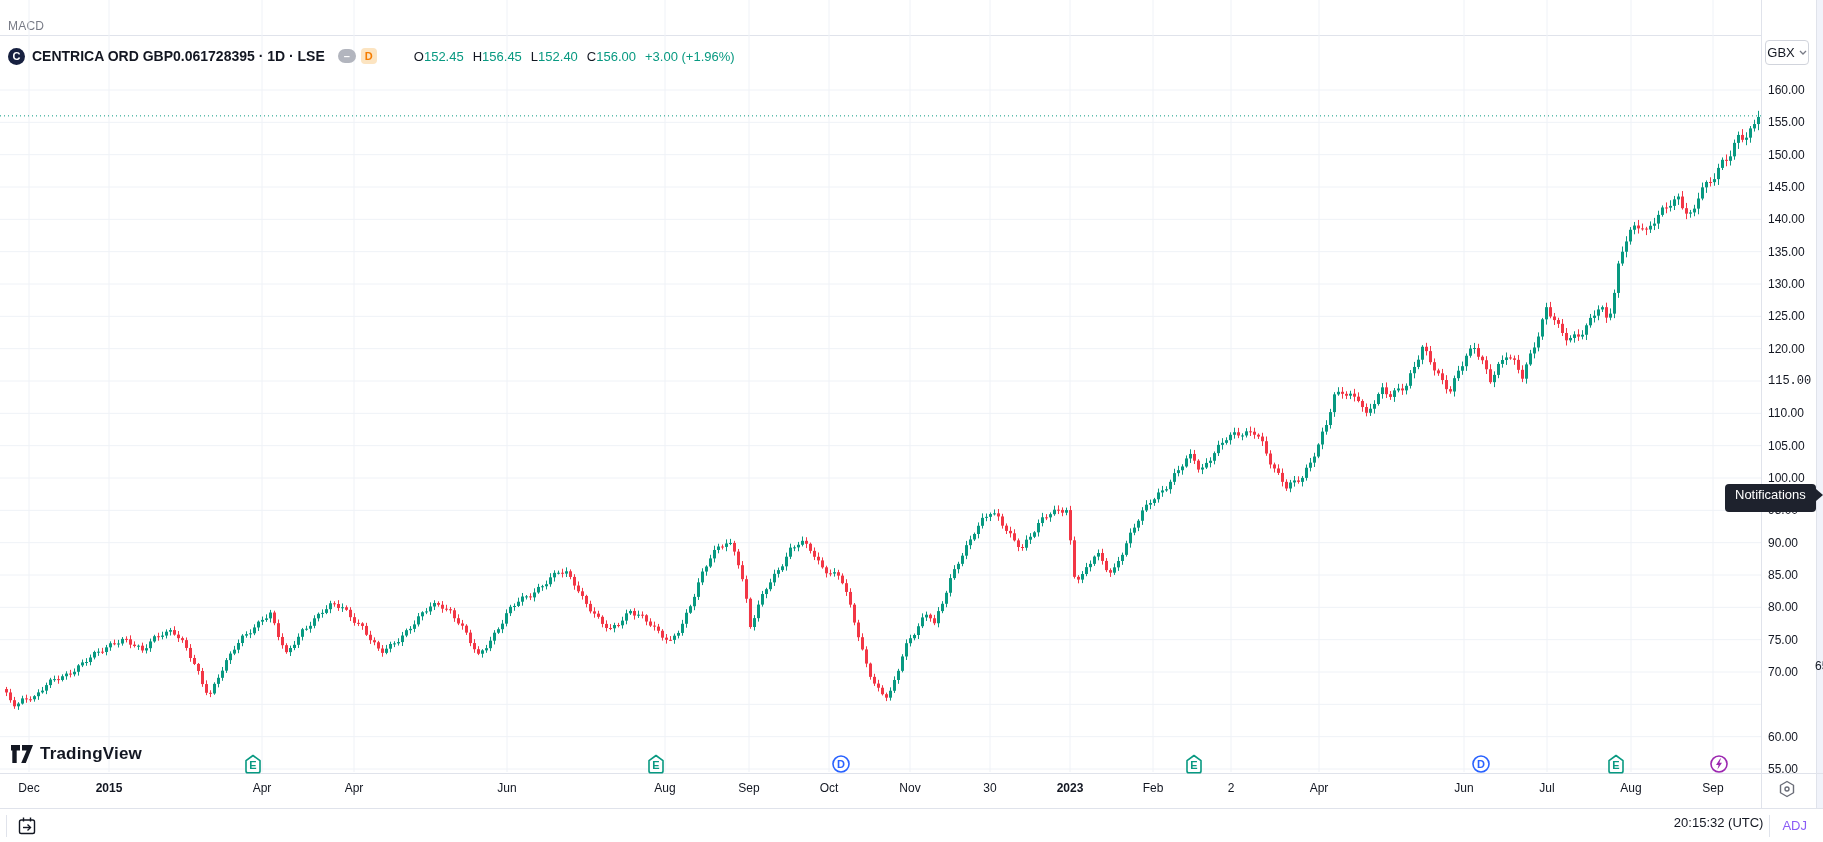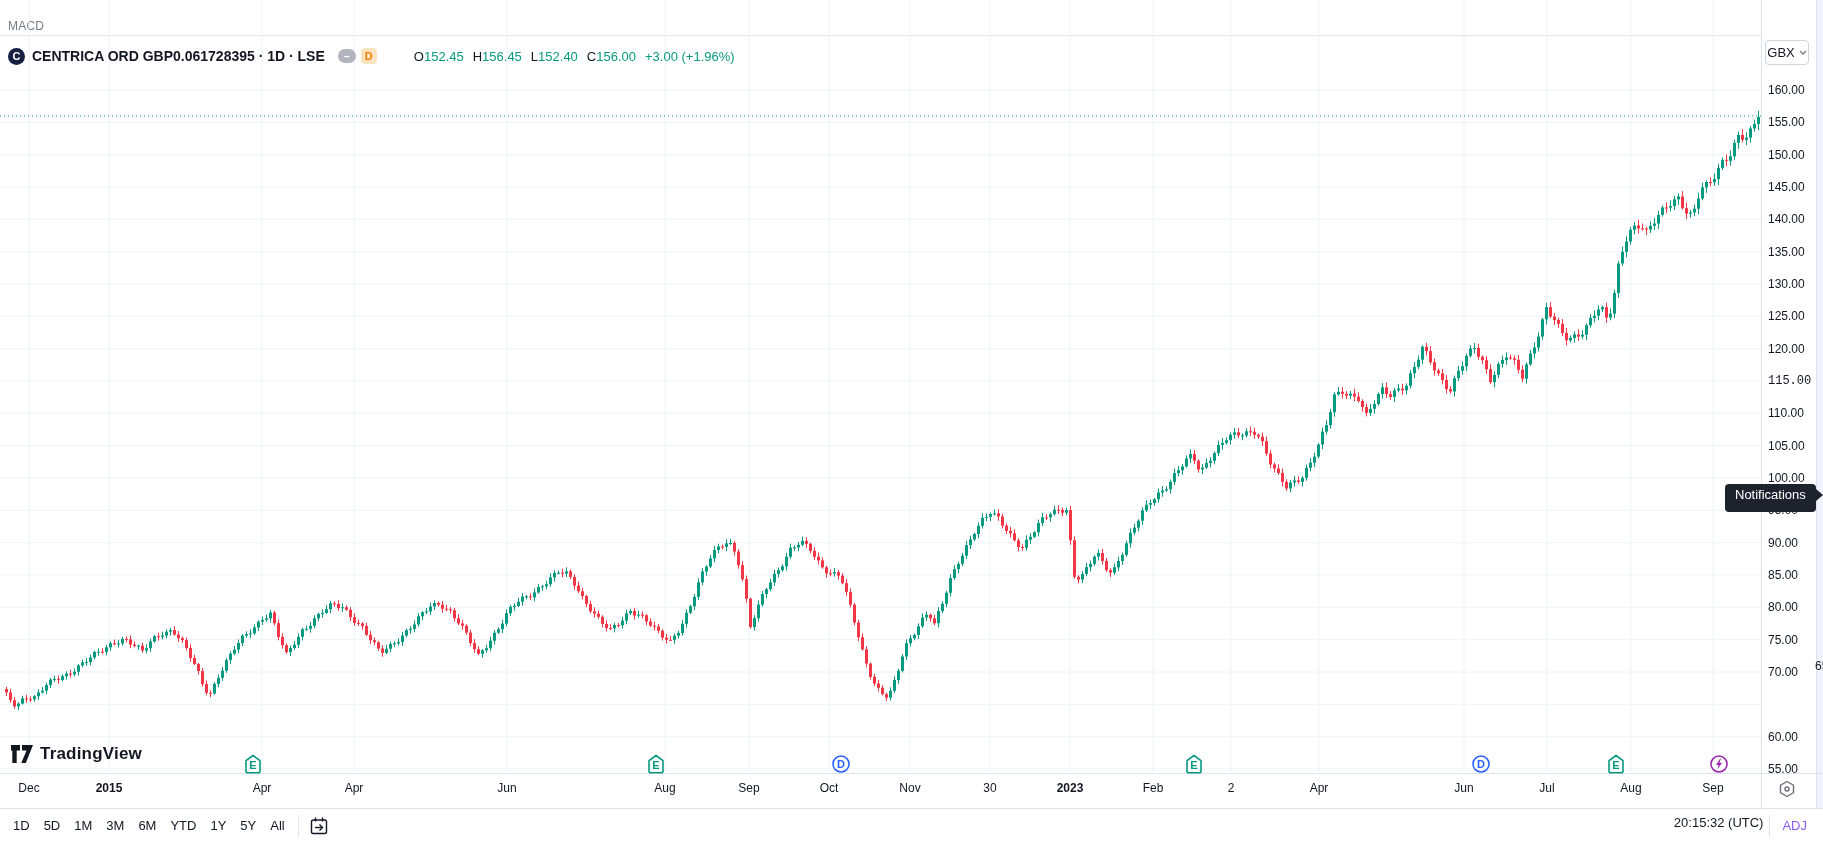--- a/index.html
+++ b/index.html
@@ -1093,31 +1093,20 @@
     <svg width="24" height="20" viewBox="0 0 24 20">
       <path d="M1 1h9v5.5H6.7V19H2.3V6.5H1z" fill="#131722"></path>
       <path d="M12 1h11l-7.2 18h-4.6l5.4-12.5H12z" fill="#131722"></path>
     </svg>
     <span id="tv-logo-text">TradingView</span>
   </div>
 
   <div class="abs" id="tooltip">Notifications</div>
 
   <div class="abs" id="toolbar">
-    <div id="tb-left">
-        <div class="tf-btn">1D</div>
-        <div class="tf-btn">5D</div>
-        <div class="tf-btn">1M</div>
-        <div class="tf-btn">3M</div>
-        <div class="tf-btn">6M</div>
-        <div class="tf-btn">YTD</div>
-        <div class="tf-btn">1Y</div>
-        <div class="tf-btn">5Y</div>
-        <div class="tf-btn">All</div>
-      </div>
     <div class="tb-div"></div>
     <svg width="20" height="20" viewBox="0 0 20 20" style="margin-left:4px;">
       <rect x="2.5" y="4" width="15" height="13.5" rx="1.8" fill="none" stroke="#131722" stroke-width="1.4"></rect>
       <line x1="6.5" y1="1.5" x2="6.5" y2="5.5" stroke="#131722" stroke-width="1.4"></line>
       <line x1="13.5" y1="1.5" x2="13.5" y2="5.5" stroke="#131722" stroke-width="1.4"></line>
       <line x1="6" y1="11.5" x2="13" y2="11.5" stroke="#131722" stroke-width="1.4"></line>
       <polyline points="10.5,8.5 13.5,11.5 10.5,14.5" fill="none" stroke="#131722" stroke-width="1.4"></polyline>
     </svg>
     <div id="tb-right">
       <span id="timestamp">20:15:32 (UTC)</span>

